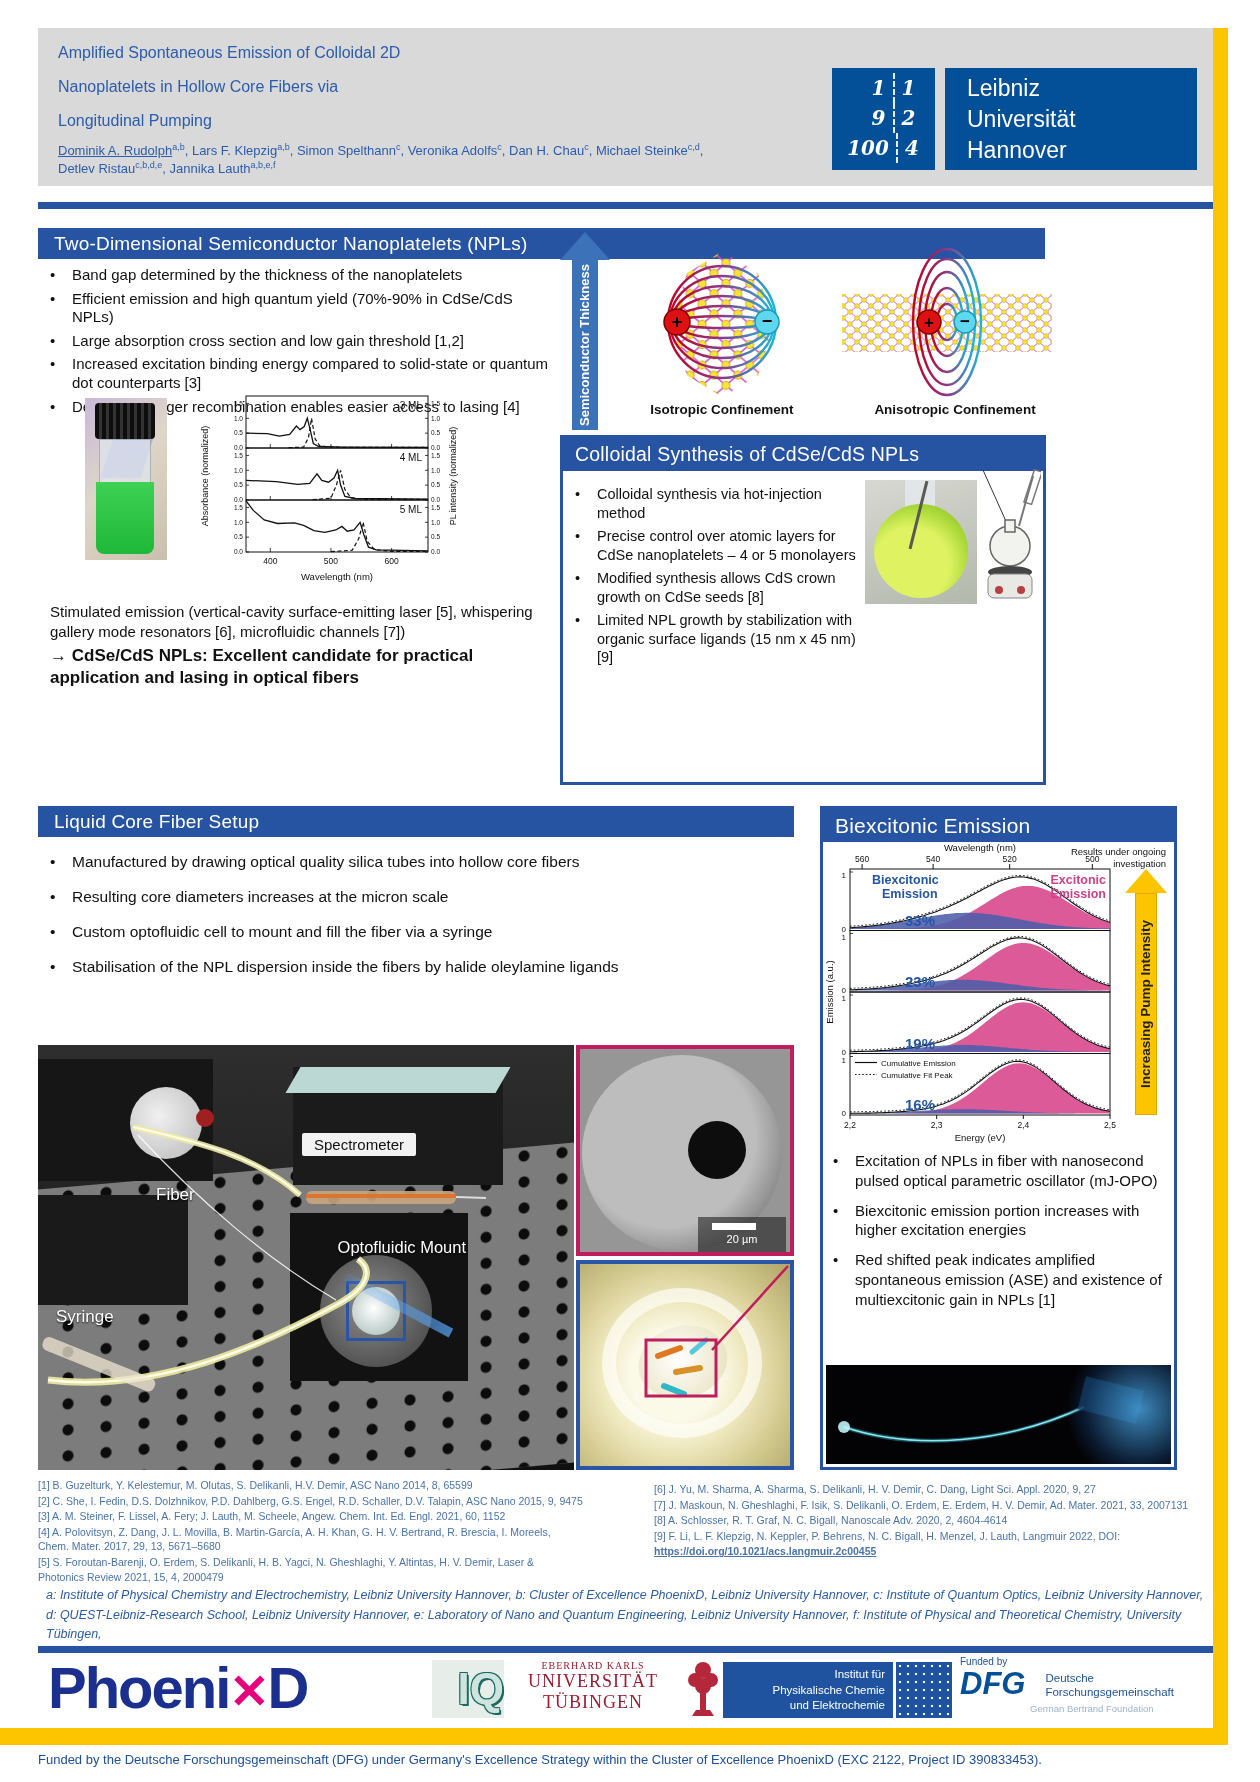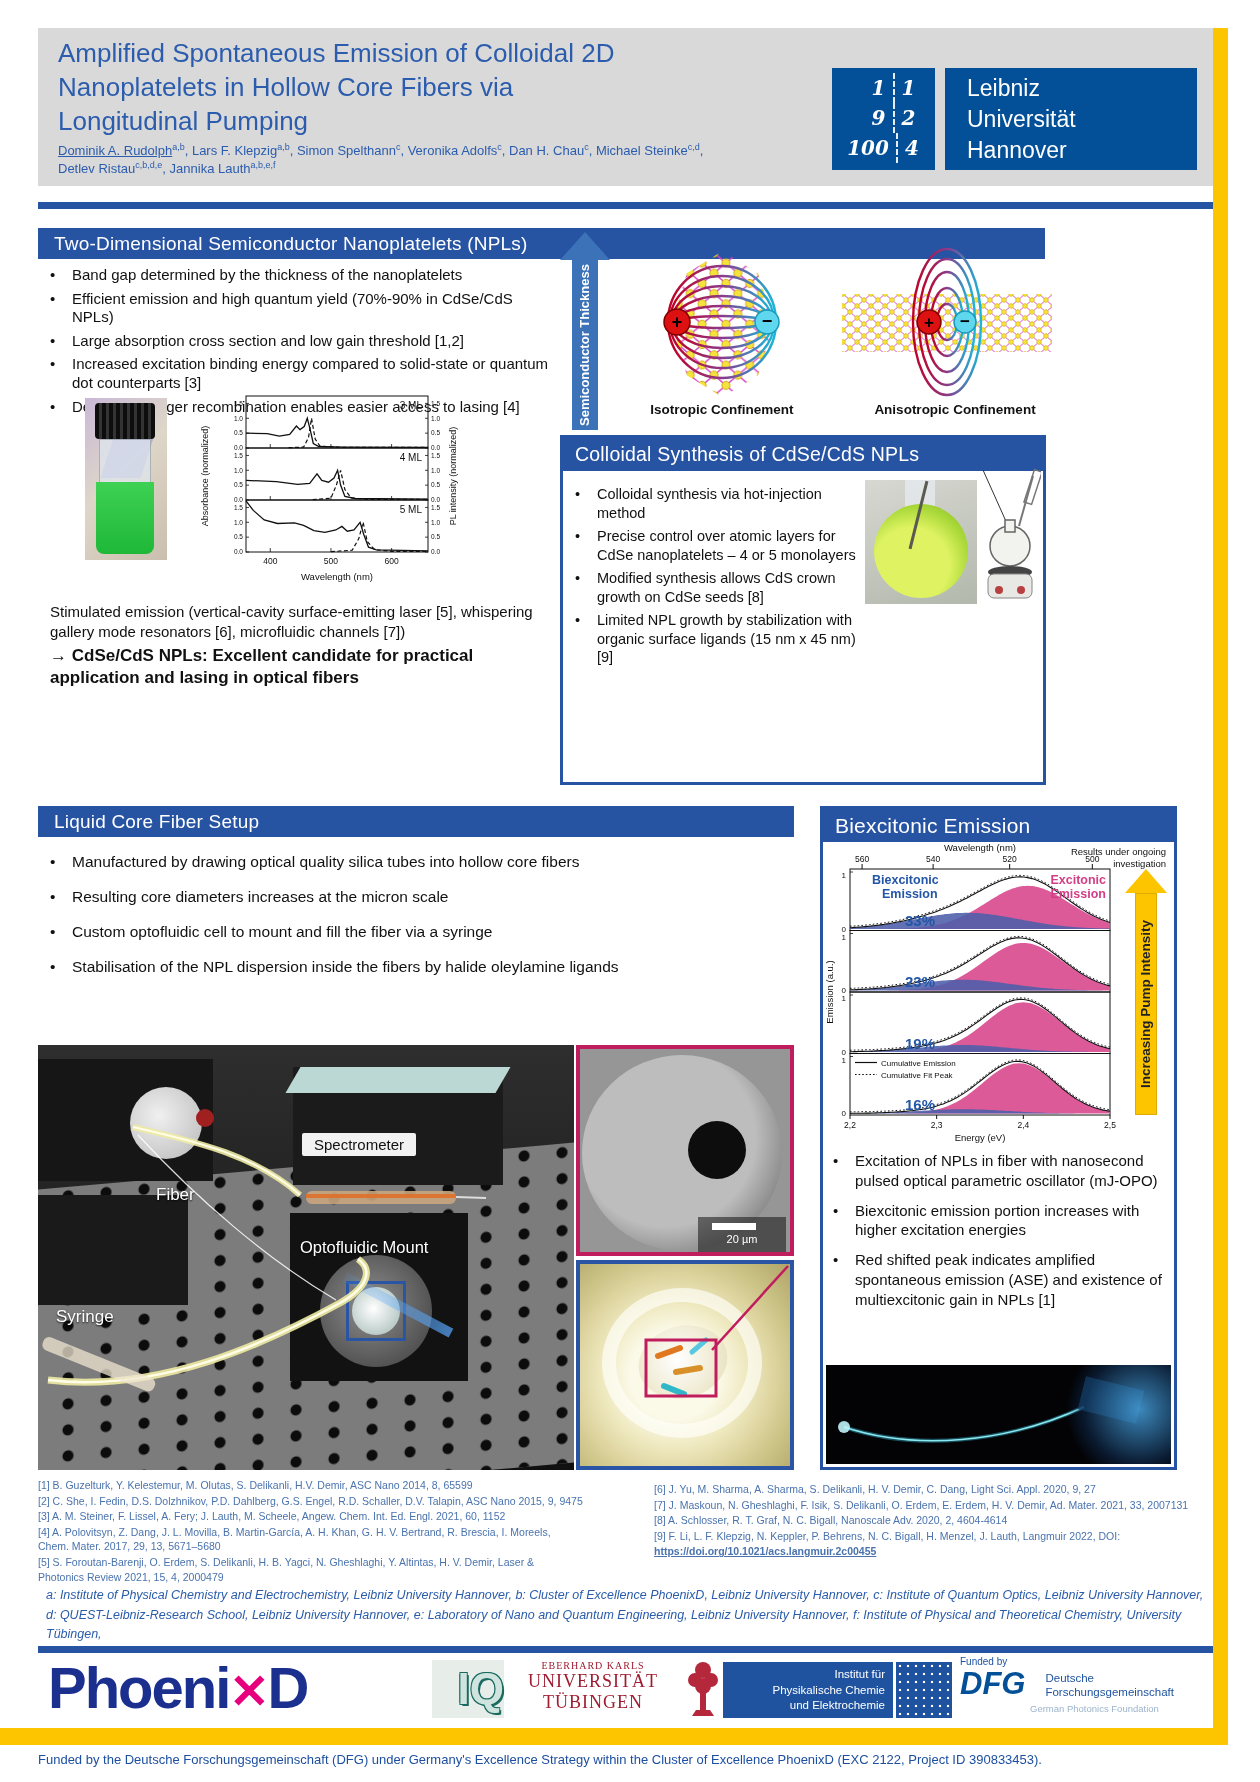--- a/index.html
+++ b/index.html
@@ -21,21 +21,21 @@
 .tri-up{width:0;height:0}
 </style>
 </head>
 <body>
 
 <div class="abs" style="left:1040px;top:28px;width:188px;height:15px;background:#fdc400"></div>
 <div class="abs" style="left:1213px;top:28px;width:15px;height:1717px;background:#fdc400"></div>
 <div class="abs" style="left:0;top:1728px;width:1228px;height:17px;background:#fdc400"></div>
 
 <div class="abs" style="left:38px;top:28px;width:1175px;height:158px;background:#d9d9d9">
-  <div class="abs" style="left:20px;top:8px;font-size:26px;line-height:34px;color:#2b5cad;font-weight:500">
+  <div class="abs" style="left:20px;top:8px;font-size:16px;line-height:34px;color:#2b5cad;font-weight:500">
     <span style="display:block">Amplified Spontaneous Emission of Colloidal 2D</span>
     <span style="display:block">Nanoplatelets in Hollow Core Fibers via</span>
     <span style="display:block">Longitudinal Pumping</span>
   </div>
   <div class="abs" id="authors" style="left:20px;top:114px;font-size:13px;line-height:18px;color:#2b5cad"><span style="text-decoration: underline;">Dominik A. Rudolph</span><sup>a,b</sup><span>, Lars F. Klepzig</span><sup>a,b</sup><span>, Simon Spelthann</span><sup>c</sup><span>, Veronika Adolfs</span><sup>c</sup><span>, Dan H. Chau</span><sup>c</sup><span>, Michael Steinke</span><sup>c,d</sup><span>,</span><br><span>Detlev Ristau</span><sup>c,b,d,e</sup><span>, Jannika Lauth</span><sup>a,b,e,f</sup></div>
   <div class="abs" id="logo-digits" style="left:794px;top:40px;width:103px;height:102px;background:#035098;padding-top:5px">
       <div class="ldrow">
         <span class="ldl">1</span>
         <span class="ldv">1</span>
       </div>
@@ -312,21 +312,21 @@
       <path d="M10,335 C120,348 225,300 302,258 C332,241 334,224 320,214" stroke="#eeeaa2" stroke-width="7" fill="none" opacity="0.9"></path>
       <path d="M10,335 C120,348 225,300 302,258 C332,241 334,224 320,214" stroke="#fffde8" stroke-width="2.5" fill="none"></path>
       <path d="M100,90 C160,155 230,215 298,255" stroke="#ffffff" stroke-width="1.2" fill="none" opacity="0.85"></path>
       <rect x="268" y="146" width="150" height="13" rx="6" fill="#caa67e" opacity="0.9"></rect>
       <rect x="268" y="149" width="150" height="4" fill="#e0702a" opacity="0.9"></rect>
       <line x1="418" y1="152" x2="448" y2="153" stroke="#ddd" stroke-width="2"></line>
       <rect x="2" y="300" width="120" height="14" rx="6" transform="rotate(22 30 310)" fill="#efe6d2" opacity="0.75"></rect>
     </svg>
     <div class="abs" style="left:264px;top:88px;background:#f2f2f2;color:#111;font-size:15px;padding:3px 12px;border-radius:2px">Spectrometer</div>
     <div class="abs lbllight" style="left:118px;top:140px;font-size:17px">Fiber</div>
-    <div class="abs lbllight" style="left:262px;top:192px;width:150px;text-align:left;font-size:16.5px;line-height:21px">Optofluidic Mount</div>
+    <div class="abs lbllight" style="left:278px;top:192px;width:150px;text-align:right;font-size:16.5px;line-height:21px">Optofluidic Mount</div>
     <div class="abs lbllight" style="left:18px;top:262px;font-size:17px">Syringe</div>
   </div>
 
   <div class="abs" style="left:538px;top:0;width:218px;height:211px;border:4px solid #c01d5e;background:#969696;overflow:hidden">
     <div class="abs" style="left:2px;top:6px;width:200px;height:196px;border-radius:50%;background:radial-gradient(circle at 42% 42%,#bdbdbd 0 55%,#8c8c8c 75%,#787878 100%)"></div>
     <div class="abs" style="left:108px;top:72px;width:58px;height:58px;border-radius:50%;background:#0d0d0d"></div>
     <div class="abs" style="left:118px;top:168px;width:88px;height:36px;background:rgba(20,20,20,.55)">
       <div class="abs" style="left:14px;top:6px;width:44px;height:7px;background:#fff"></div>
       <div class="abs" style="left:6px;top:16px;width:76px;color:#fff;font-size:11px;text-align:center">20 µm</div>
     </div>
@@ -496,16 +496,16 @@
 <div class="abs" style="left:896px;top:1662px;width:56px;height:56px;background:#1f53a0;background-image:radial-gradient(circle 1.4px at 4px 4px,#fff 1.2px,transparent 1.6px);background-size:8px 8px"></div>
 <div class="abs" style="left:960px;top:1656px;width:250px">
   <div style="font-size:10px;color:#1f53a0">Funded by</div>
   <div style="display:flex;align-items:flex-start;margin-top:2px">
     <div style="font-size:31px;font-weight:bold;font-style:italic;color:#035098;line-height:30px;margin-right:20px">DFG</div>
     <div style="font-size:11.5px;color:#1f53a0;line-height:14px;padding-top:2px">
       <div>Deutsche</div>
       <div>Forschungsgemeinschaft</div>
     </div>
   </div>
-  <div style="font-size:9.5px;color:#9db4cc;margin-top:4px;padding-left:70px">German Photonics Foundation</div>
+  <div style="font-size:9.5px;color:#9db4cc;margin-top:4px;padding-left:70px">German Bertrand Foundation</div>
 </div>
 
 <div class="abs" style="left:38px;top:1752px;width:1175px;font-size:13px;color:#1d4fa0">Funded by the Deutsche Forschungsgemeinschaft (DFG) under Germany's Excellence Strategy within the Cluster of Excellence PhoenixD (EXC 2122, Project ID 390833453).</div>
 
 </body></html>

